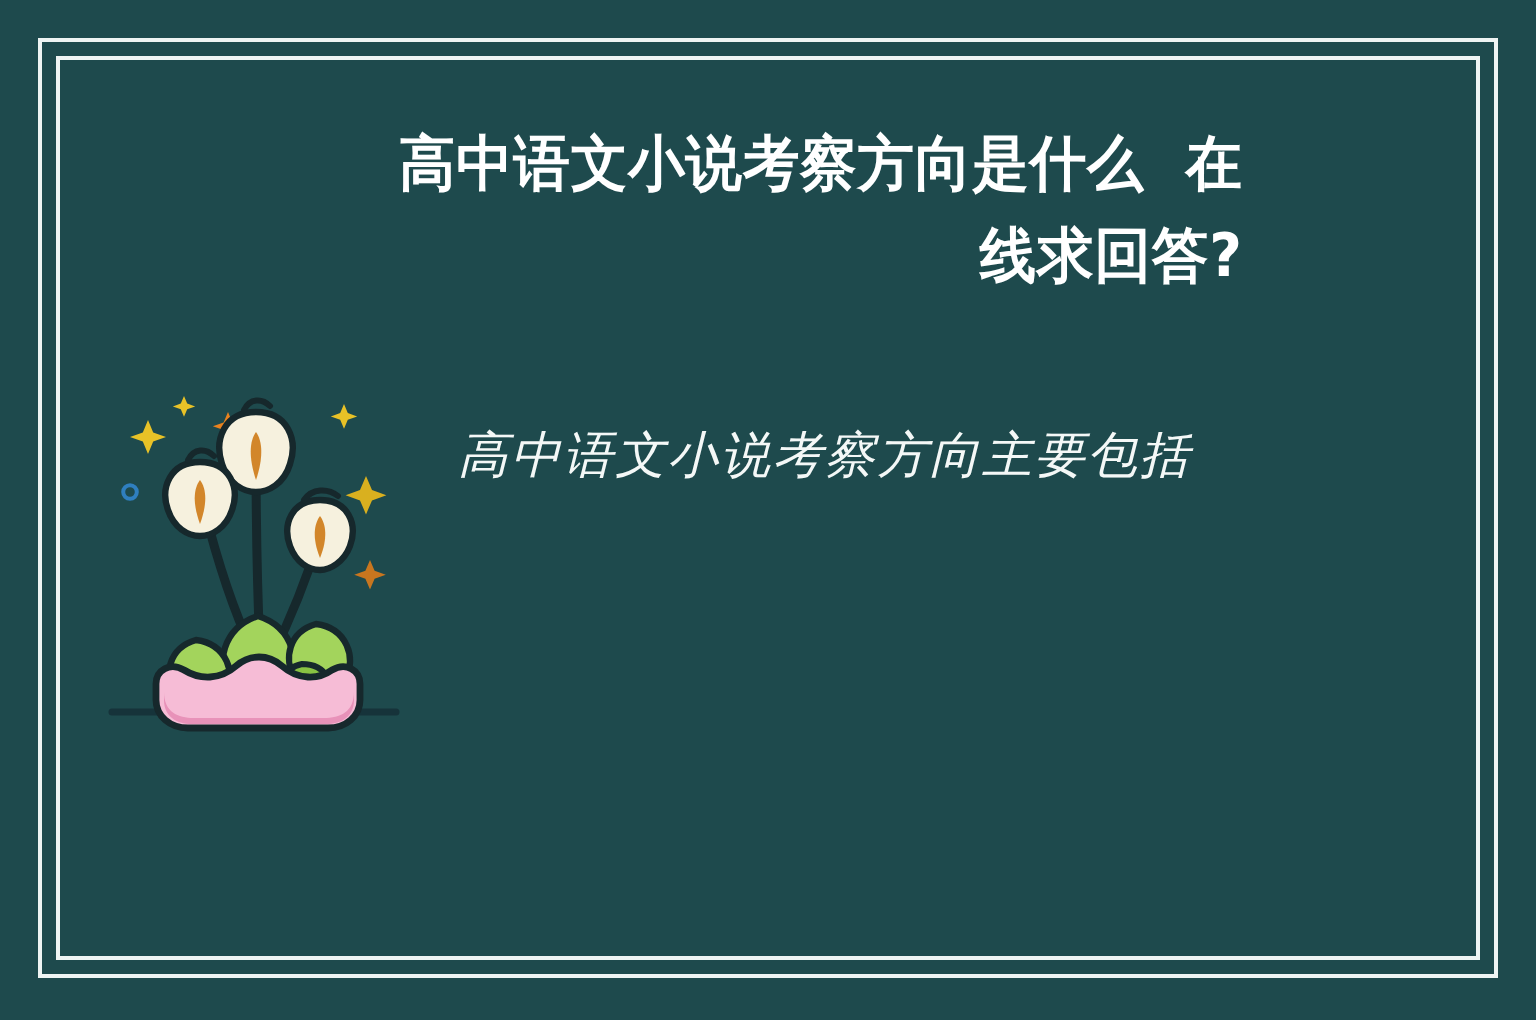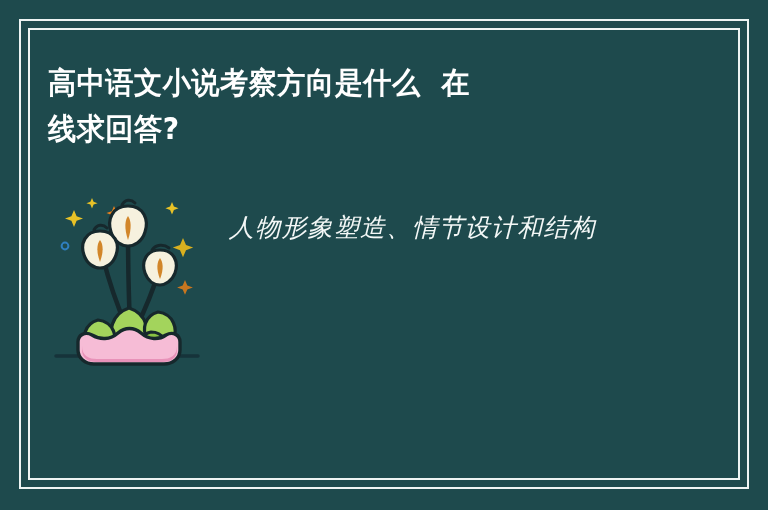--- a/index.html
+++ b/index.html
@@ -41,20 +41,21 @@
     border: 2px solid #eef4f3;
     pointer-events: none;
   }
 
   
   #title-block {
     position: absolute;
     left: 48px;
     top: 60px;
     width: 610px;
+    text-align: right;
   }
   .title-line {
     color: #ffffff;
     font-family: "DejaVu Sans", "Liberation Sans", sans-serif;
     font-size: 30px;
     font-weight: 700;
     letter-spacing: 0.5px;
     line-height: 46px;
     white-space: pre;
     transform: scaleX(0.94);
@@ -153,16 +154,16 @@
 
       <g>
         <path fill="#f6bcd6" stroke="#16282c" stroke-width="3.4" stroke-linejoin="round" d="M26 152 C26 145 33 141 40 145 C48 150 58 150 66 143 C73 137 82 137 89 143 C97 150 107 150 114 145 C121 141 128 145 128 152 L128 160 C128 168 121 174 112 174 L42 174 C33 174 26 168 26 160 Z"></path>
         <path fill="#e892b9" d="M30 160 C30 168 36 172 44 172 L111 172 C119 172 125 168 125 160 L125 156 C125 166 118 169 110 169 L45 169 C37 169 30 166 30 156 Z"></path>
       </g>
 
     </svg>
   </div>
 
   <div id="body-block">
-    <div class="body-line">人物形象塑造、情节设计和结构</div>
+    <div class="body-line">高中语文小说考察方向主要包括</div>
   </div>
 
 </div>
 
 </body></html>

